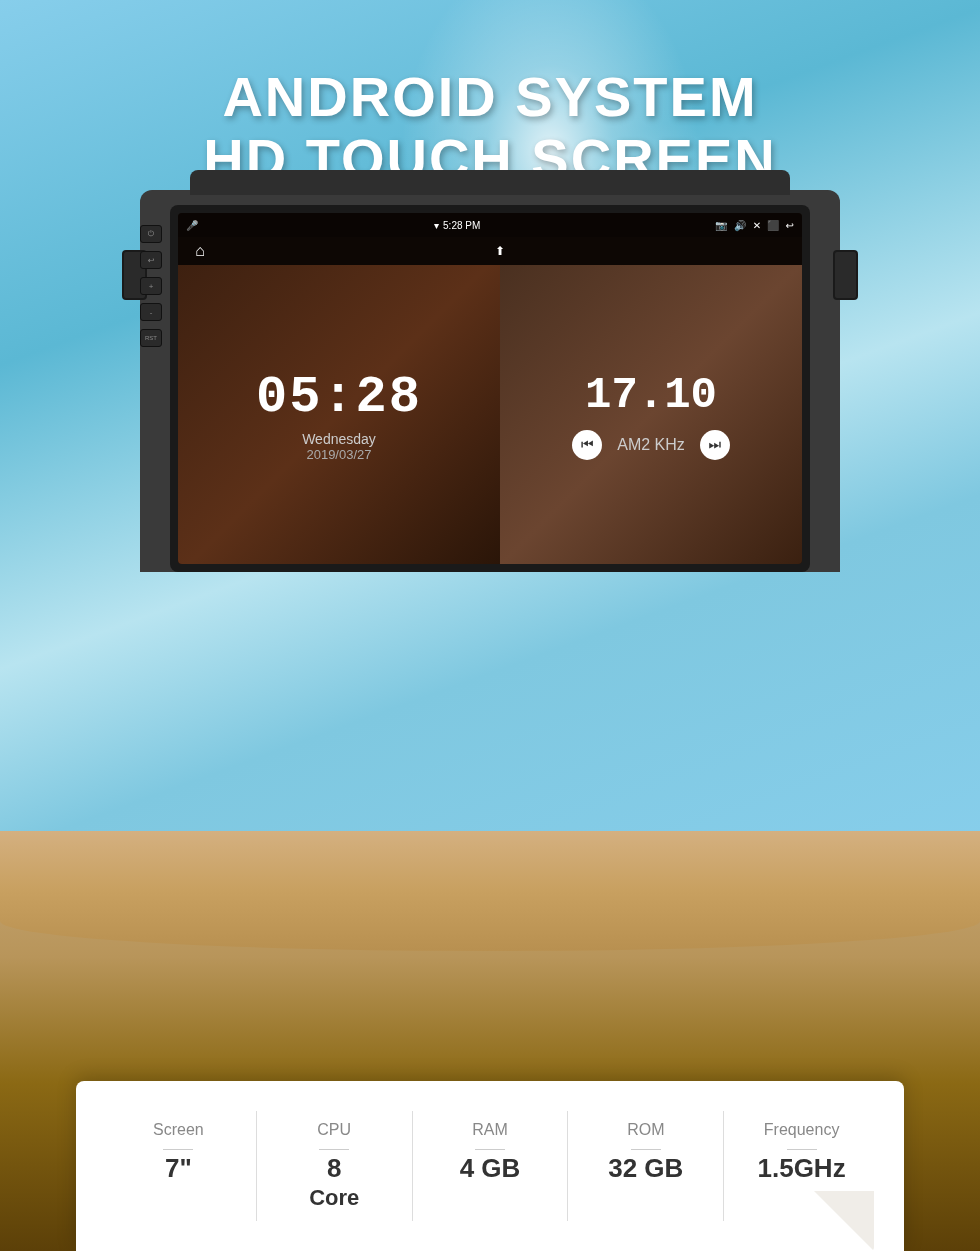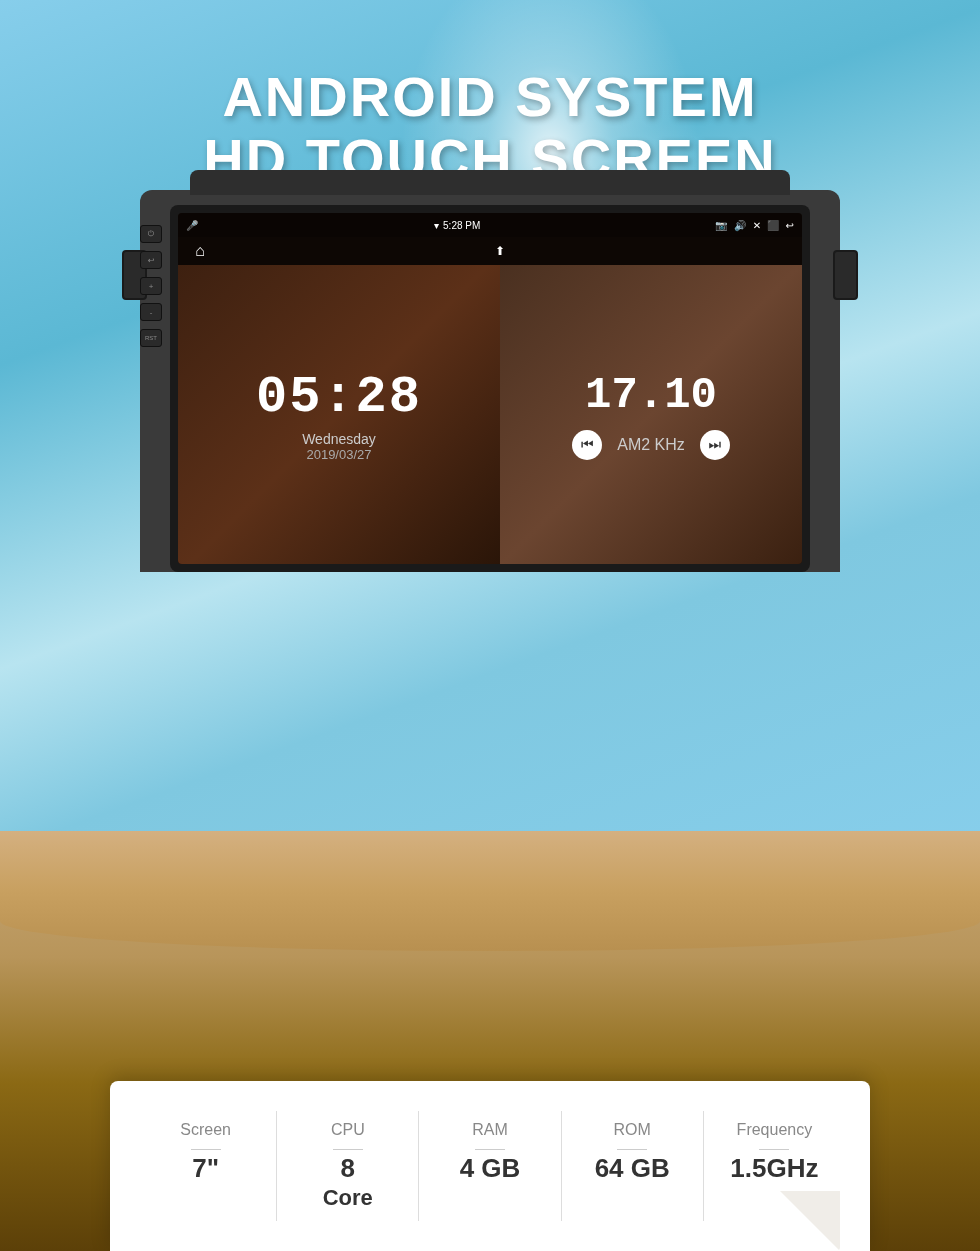--- a/index.html
+++ b/index.html
@@ -297,21 +297,21 @@
       color: #CCC;
       text-align: left;
     }
 
     
     .spec-card {
       position: absolute;
       bottom: 0;
       left: 50%;
       transform: translateX(-50%);
-      width: 760px;
+      width: 828px;
       background: white;
       border-radius: 8px 8px 0 0;
       padding: 30px 25px;
       display: flex;
       z-index: 30;
       box-shadow: 0 -4px 20px rgba(0,0,0,0.2);
     }
 
     .spec-card::after {
       content: '';
@@ -469,20 +469,20 @@
     </div>
   </div>
   <div class="spec-item">
     <div class="spec-label">RAM</div>
     <div class="spec-divider"></div>
     <div class="spec-value">4 GB</div>
   </div>
   <div class="spec-item">
     <div class="spec-label">ROM</div>
     <div class="spec-divider"></div>
-    <div class="spec-value">64 GB</div>
+    <div class="spec-value">32 GB</div>
   </div>
   <div class="spec-item">
     <div class="spec-label">Frequency</div>
     <div class="spec-divider"></div>
     <div class="spec-value">1.5GHz</div>
   </div>
 </div>
 
 </body></html>

